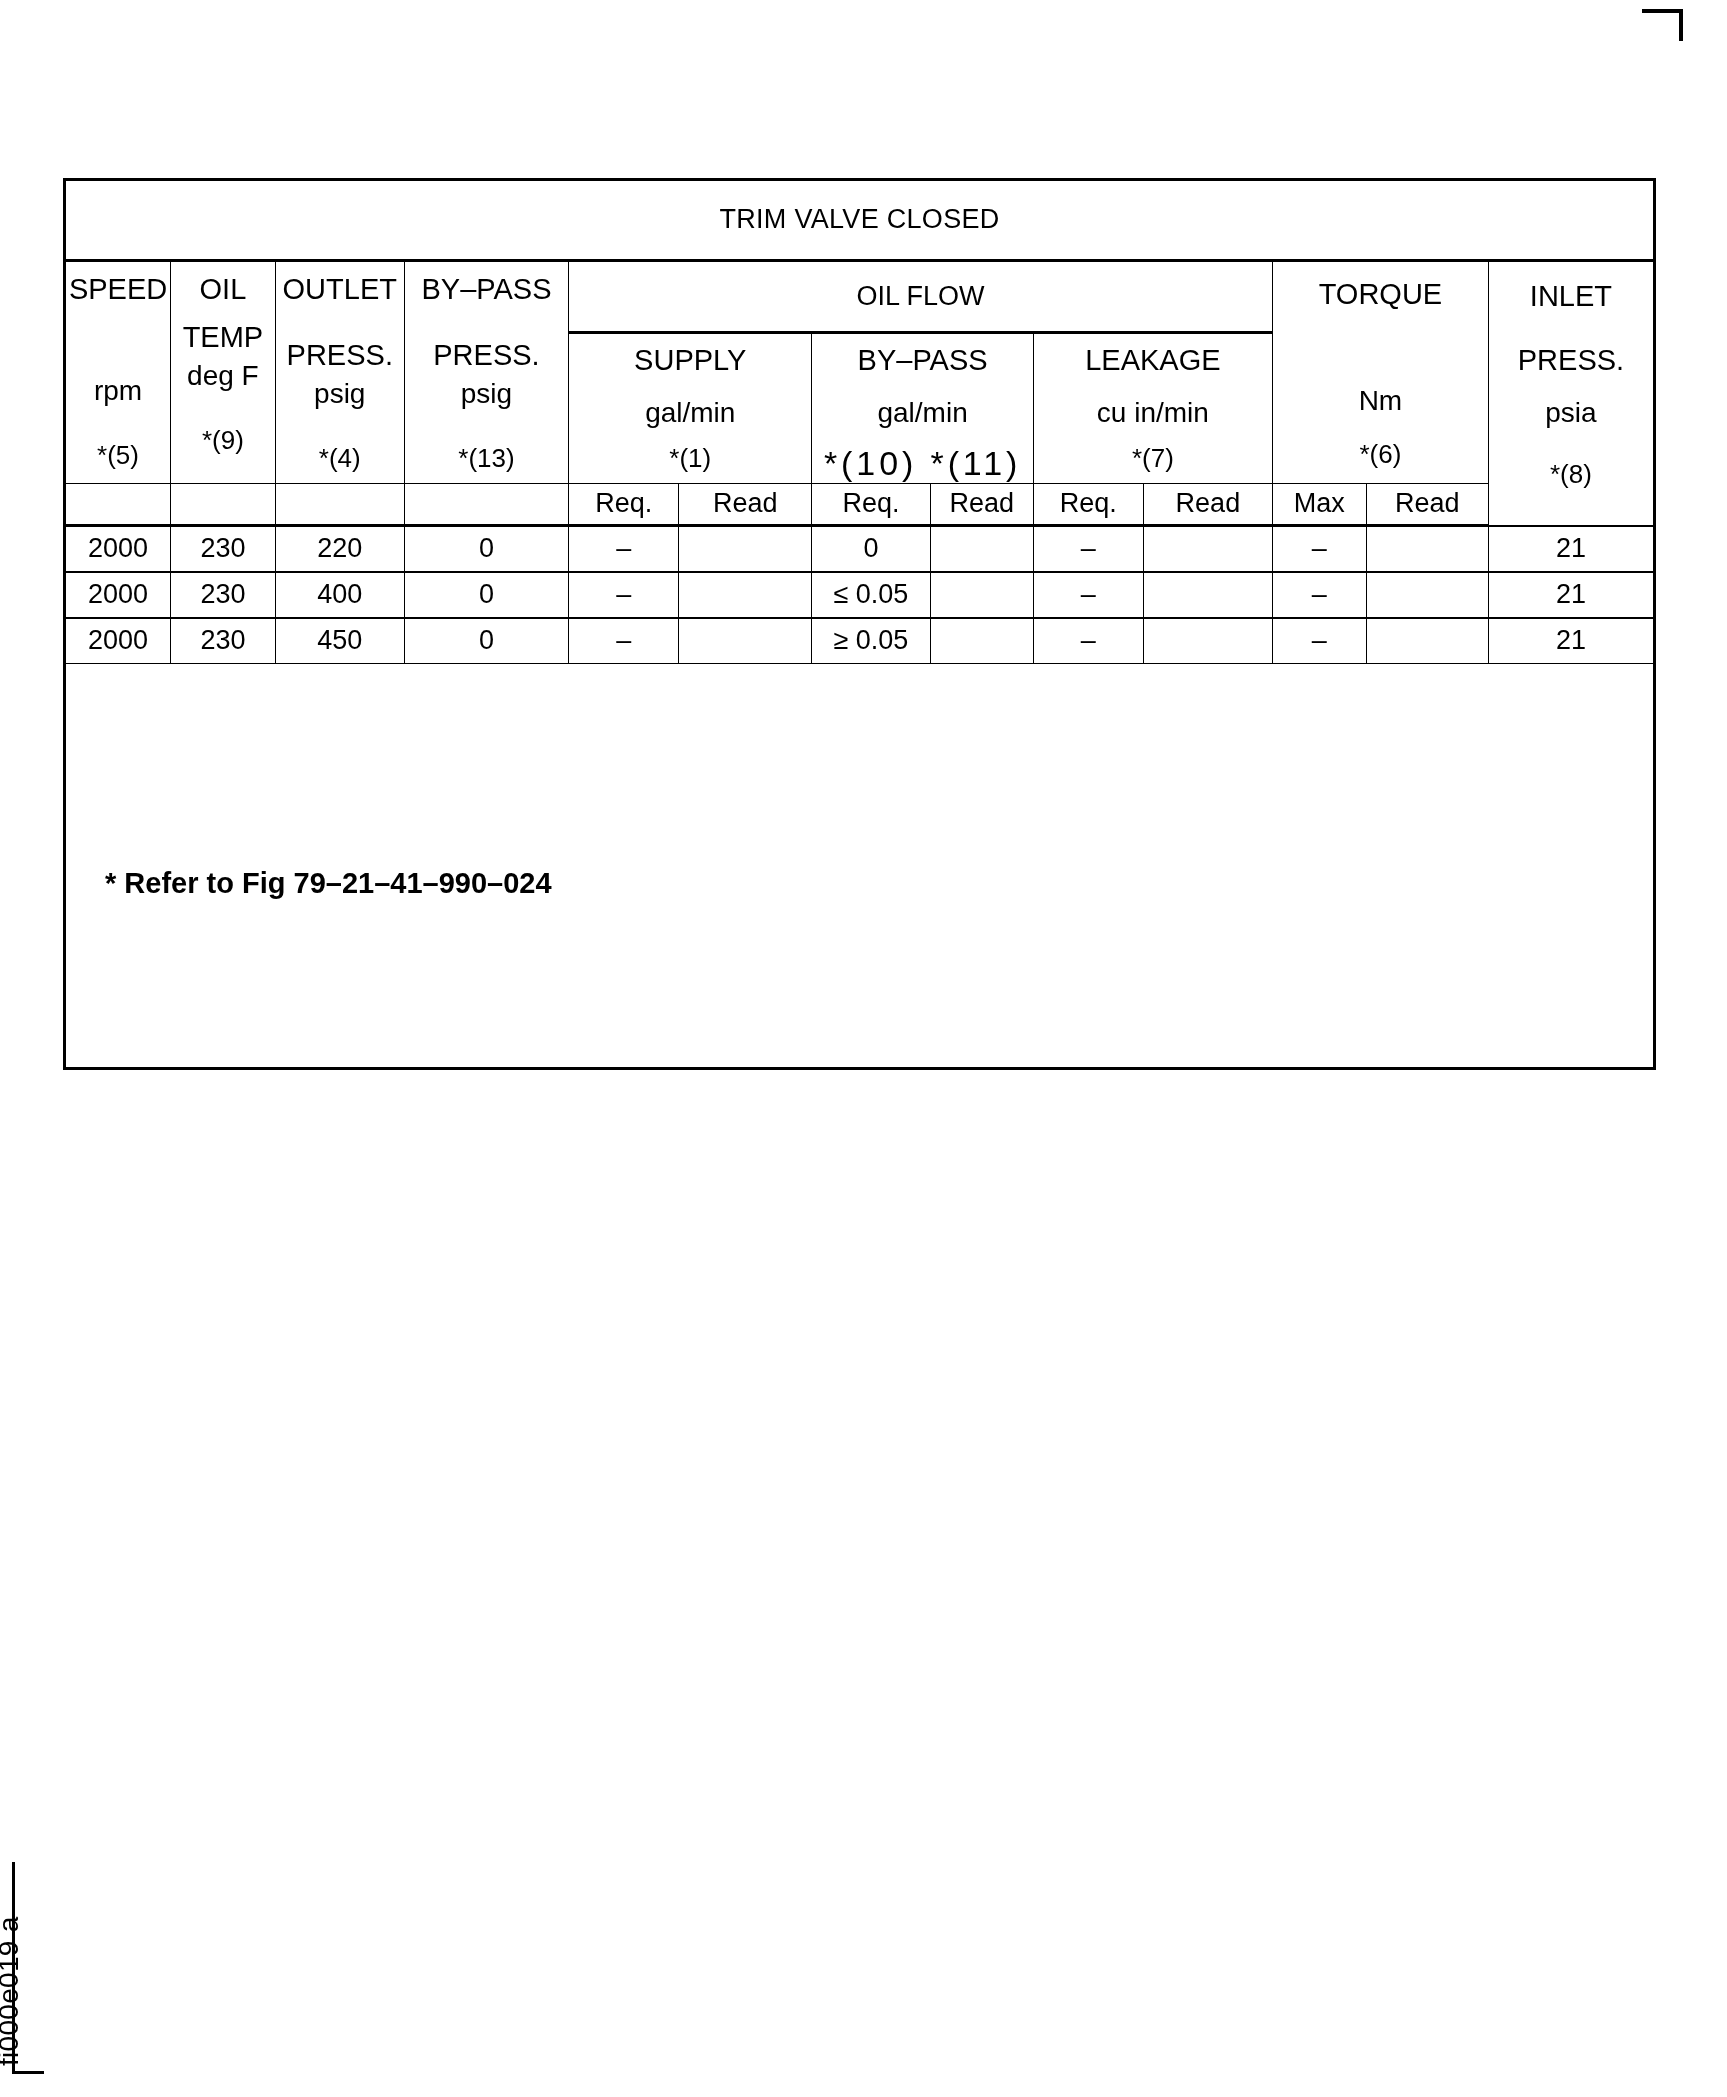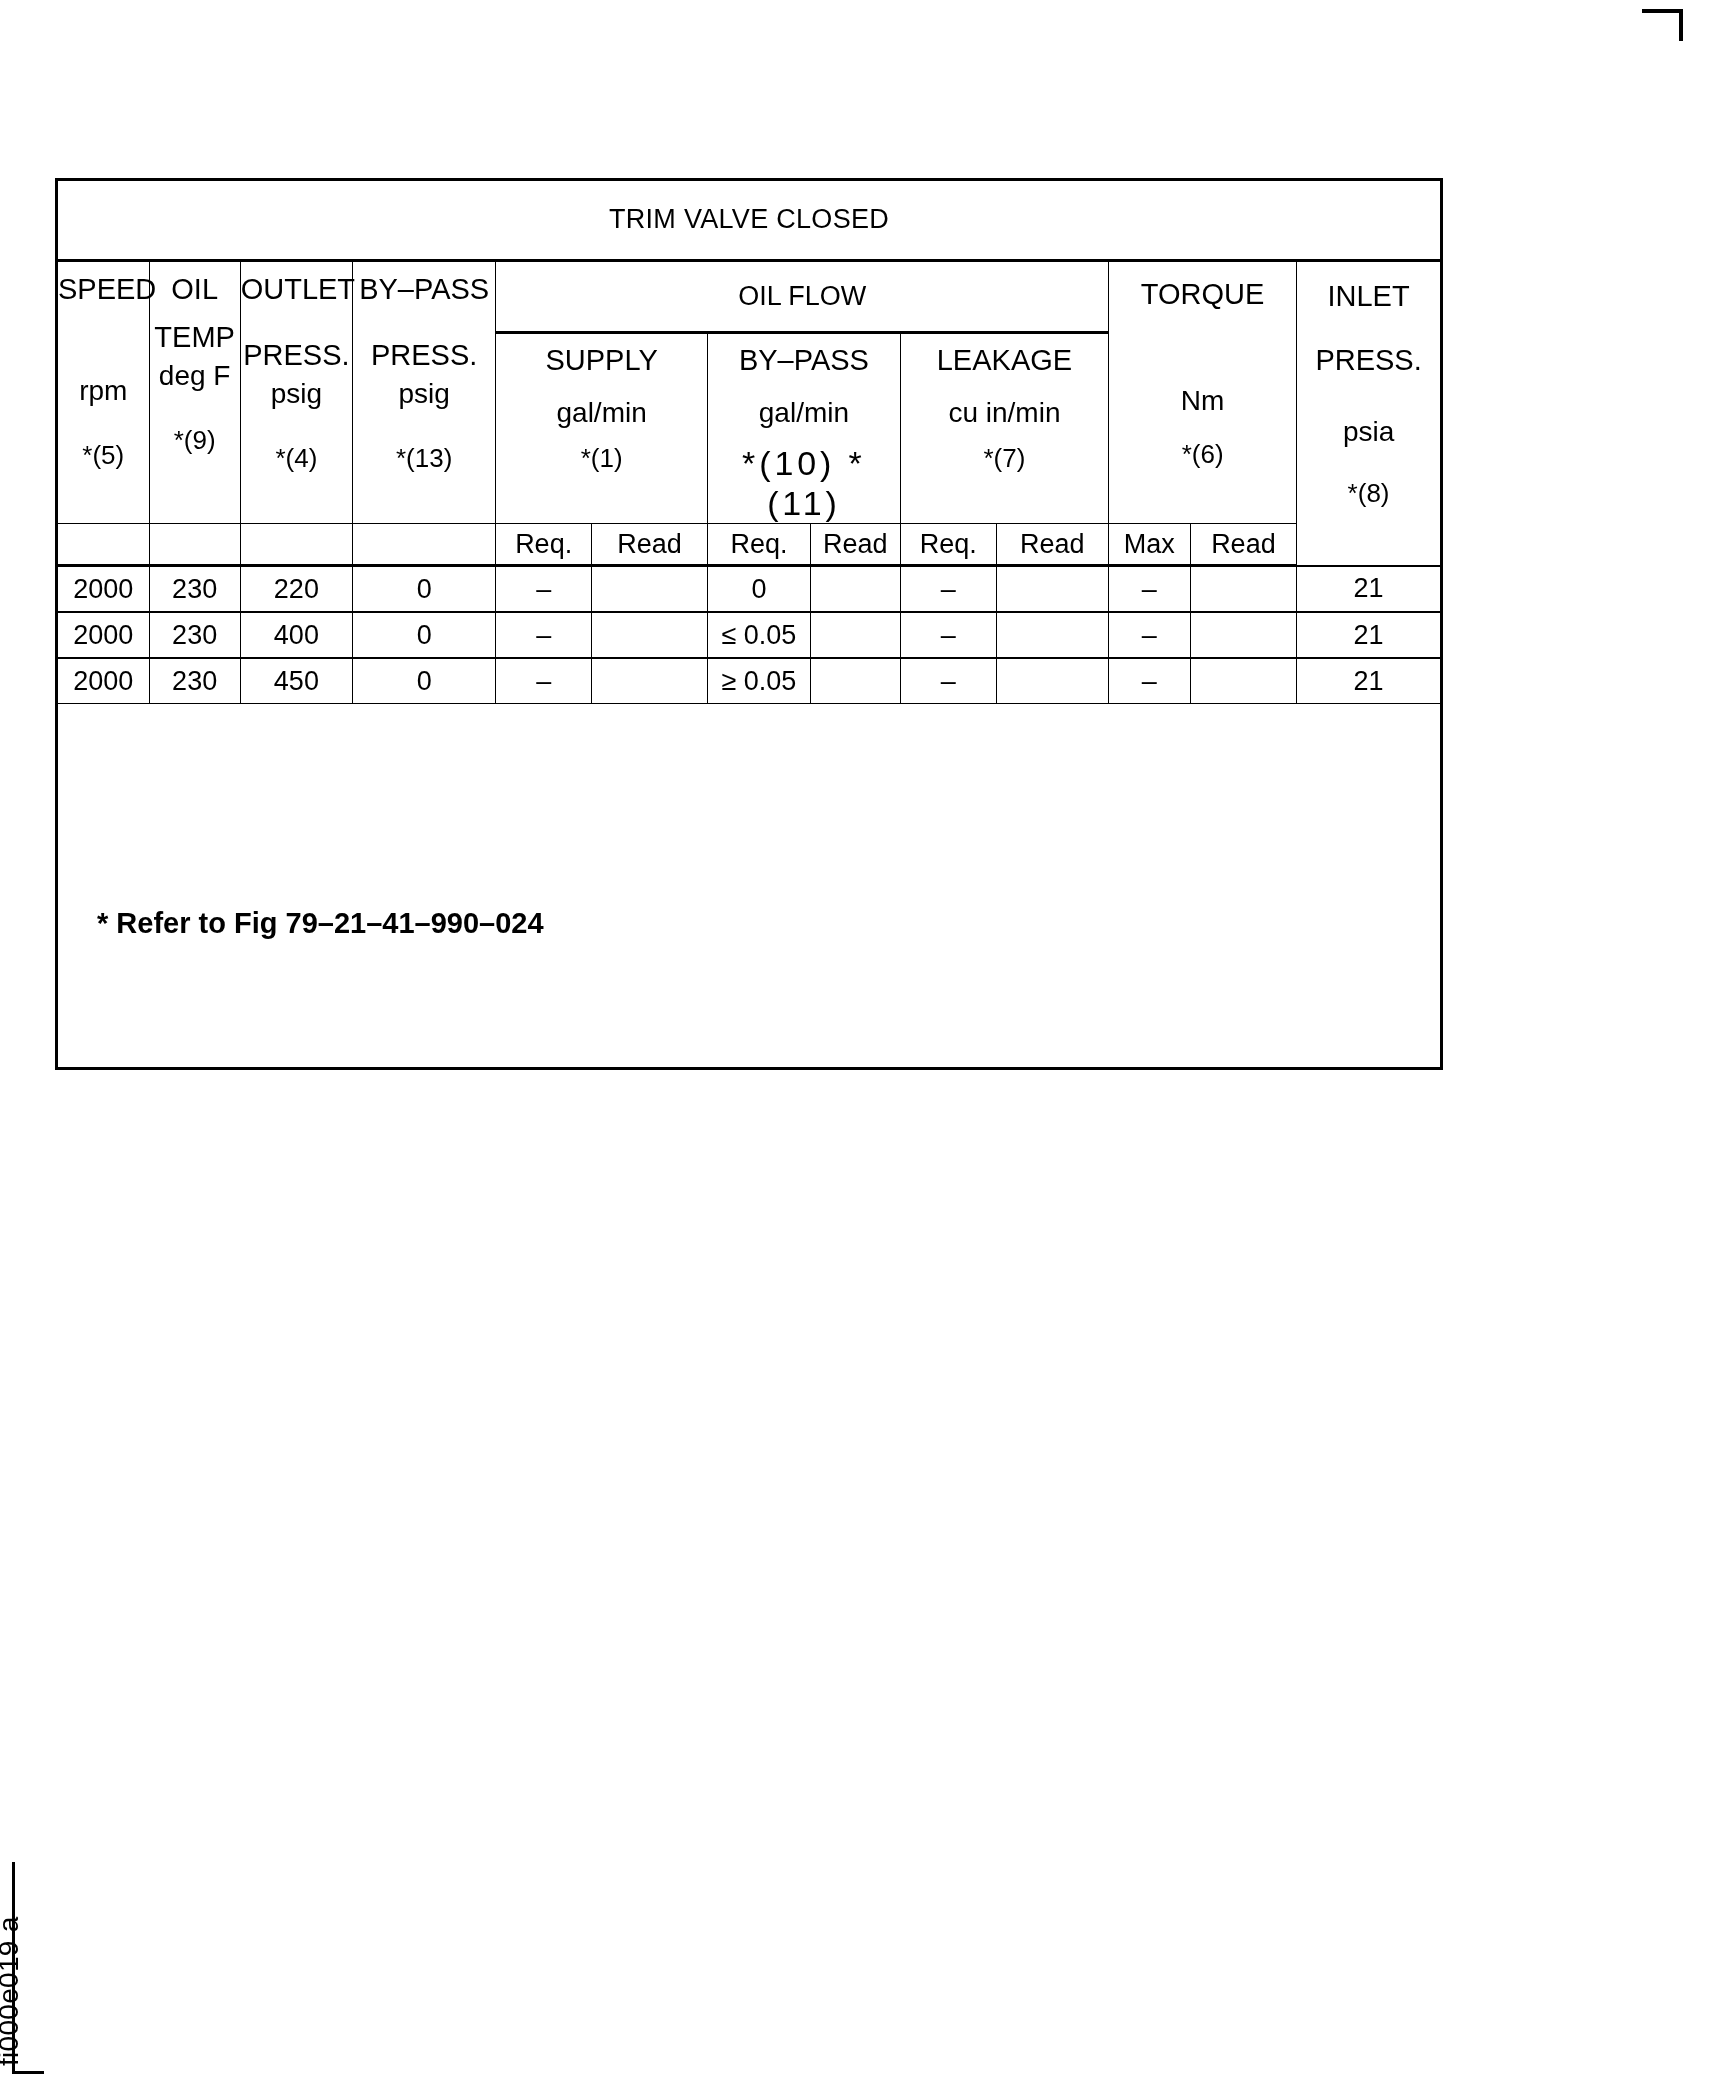--- a/index.html
+++ b/index.html
@@ -24,23 +24,23 @@
     left: 1642px;
     width: 37px;
     height: 28px;
     border-top: 4.5px solid #000;
     border-right: 4.5px solid #000;
   }
 
   
   #table-frame {
     position: absolute;
-    left: 55px;
+    left: 63px;
     top: 178px;
-    width: 1388px;
+    width: 1593px;
     height: 892px;
     border: 3.2px solid #000;
     box-sizing: border-box;
   }
 
   table.grid {
     border-collapse: collapse;
     table-layout: fixed;
     width: 100%;
   }
@@ -230,21 +230,21 @@
           <span class="hline name" style="margin-top:15.4px">TORQUE</span>
           <span class="hline unit" style="margin-top:72px">Nm</span>
           <span class="hline ref" style="margin-top:22px">*(6)</span>
         </div>
       </td>
 
       <td class="hcell" rowspan="3">
         <div class="hstack">
           <span class="hline name" style="margin-top:16.7px">INLET</span>
           <span class="hline name-b" style="margin-top:30px">PRESS.</span>
-          <span class="hline unit" style="margin-top:38px">psia</span>
+          <span class="hline unit" style="margin-top:19px">psia</span>
           <span class="hline ref" style="margin-top:30px">*(8)</span>
         </div>
       </td>
     </tr>
 
     <tr>
       <td class="subgroup" colspan="2">
         <div class="hstack">
           <span class="sline sname">SUPPLY</span>
           <span class="sline sunit">gal/min</span>

